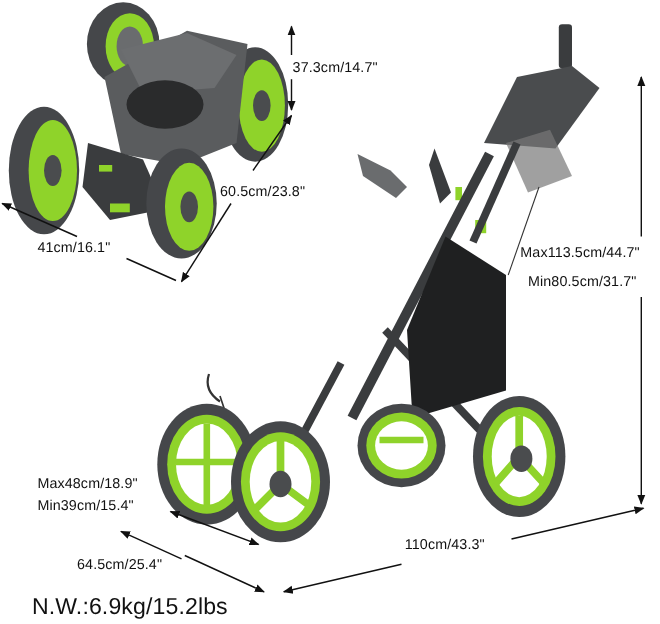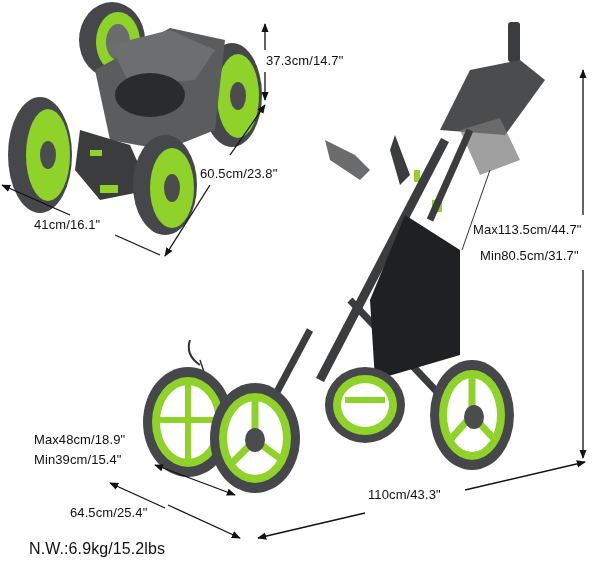--- a/index.html
+++ b/index.html
@@ -1,20 +1,20 @@
 <!DOCTYPE html>
 <html><head>
 <meta charset="utf-8">
 <style>
   html, body { margin:0; padding:0; background:#ffffff; }
   #stage { position:relative; width:600px; height:567px; overflow:hidden; background:#fff;
            font-family:"Liberation Sans", "DejaVu Sans", sans-serif; color:#111; }
   svg.art { position:absolute; left:0; top:0; }
   .lbl { position:absolute; font-size:13px; color:#111; white-space:nowrap; letter-spacing:0.1px; }
-  .lbl.big { font-size:16px; }
+  .lbl.big { font-size:21px; }
 </style>
 </head>
 <body>
 
 <div id="stage">
 
   <svg class="art" width="600" height="567" viewBox="0 0 600 567">
     <defs>
       <marker id="ah" viewBox="0 0 10 10" refX="9" refY="5" markerWidth="7" markerHeight="7" orient="auto-start-reverse">
         <path d="M0,1 L10,5 L0,9 z" fill="#111"></path>

